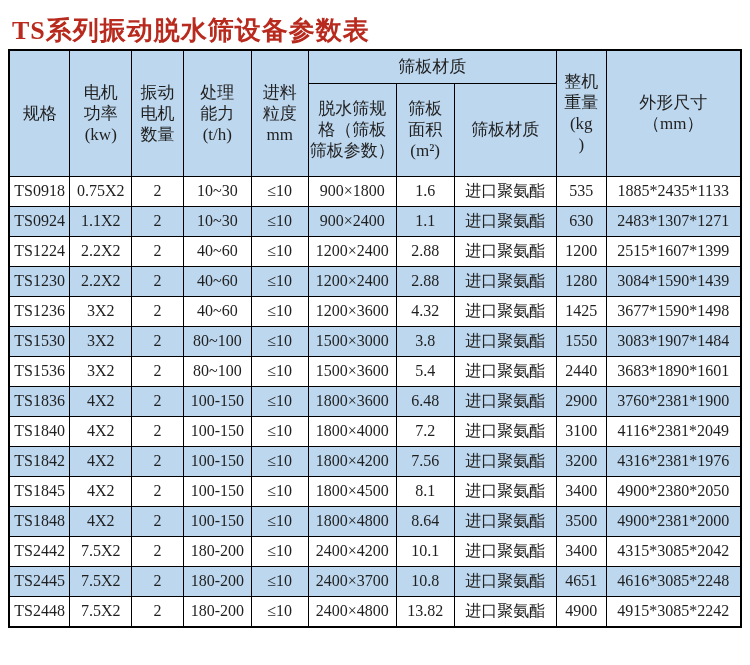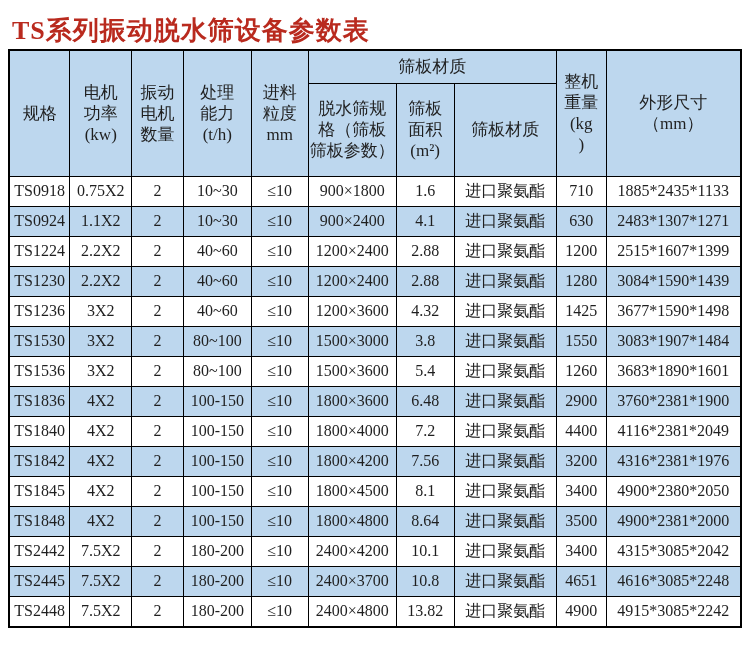--- a/index.html
+++ b/index.html
@@ -142,31 +142,31 @@
     <tbody>
         <tr>
           <td>TS0918</td>
           <td>0.75X2</td>
           <td>2</td>
           <td>10~30</td>
           <td>≤10</td>
           <td>900×1800</td>
           <td>1.6</td>
           <td>进口聚氨酯</td>
-          <td>710</td>
+          <td>535</td>
           <td>1885*2435*1133</td>
         </tr>
         <tr>
           <td>TS0924</td>
           <td>1.1X2</td>
           <td>2</td>
           <td>10~30</td>
           <td>≤10</td>
           <td>900×2400</td>
-          <td>4.1</td>
+          <td>1.1</td>
           <td>进口聚氨酯</td>
           <td>630</td>
           <td>2483*1307*1271</td>
         </tr>
         <tr>
           <td>TS1224</td>
           <td>2.2X2</td>
           <td>2</td>
           <td>40~60</td>
           <td>≤10</td>
@@ -214,21 +214,21 @@
         </tr>
         <tr>
           <td>TS1536</td>
           <td>3X2</td>
           <td>2</td>
           <td>80~100</td>
           <td>≤10</td>
           <td>1500×3600</td>
           <td>5.4</td>
           <td>进口聚氨酯</td>
-          <td>1260</td>
+          <td>2440</td>
           <td>3683*1890*1601</td>
         </tr>
         <tr>
           <td>TS1836</td>
           <td>4X2</td>
           <td>2</td>
           <td>100-150</td>
           <td>≤10</td>
           <td>1800×3600</td>
           <td>6.48</td>
@@ -238,21 +238,21 @@
         </tr>
         <tr>
           <td>TS1840</td>
           <td>4X2</td>
           <td>2</td>
           <td>100-150</td>
           <td>≤10</td>
           <td>1800×4000</td>
           <td>7.2</td>
           <td>进口聚氨酯</td>
-          <td>4400</td>
+          <td>3100</td>
           <td>4116*2381*2049</td>
         </tr>
         <tr>
           <td>TS1842</td>
           <td>4X2</td>
           <td>2</td>
           <td>100-150</td>
           <td>≤10</td>
           <td>1800×4200</td>
           <td>7.56</td>

